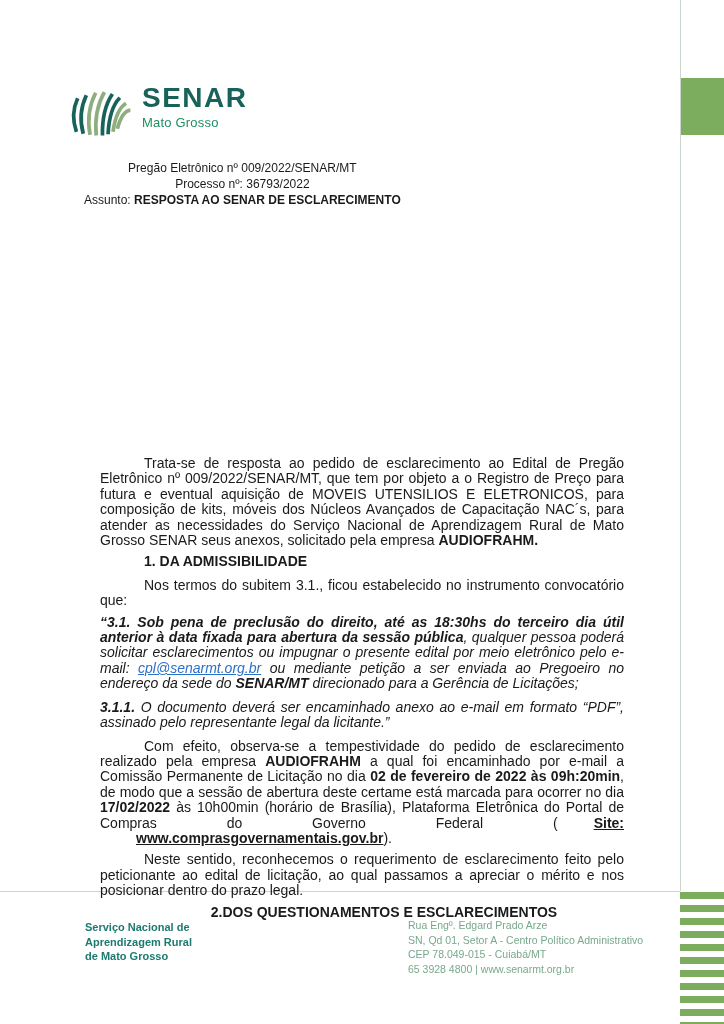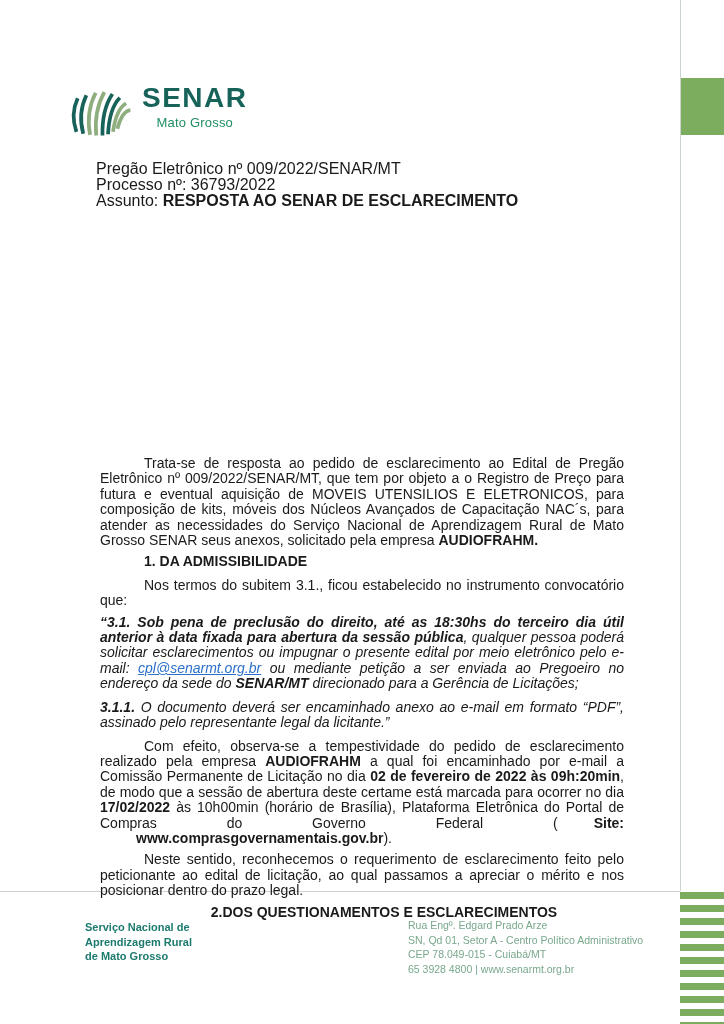--- a/index.html
+++ b/index.html
@@ -8,40 +8,40 @@
     font-family:"Liberation Sans", sans-serif;color:#1a1a1a;margin:0 auto;
   }
   
   .v-rule{position:absolute;left:680px;top:0;width:1px;height:891px;background:var(--rule,#ccd5cc);}
   .green-block{position:absolute;left:681px;top:78px;width:43px;height:57px;background:var(--sage,#7cad5f);}
   .stripes{position:absolute;left:680px;top:892px;width:44px;height:132px;
     background:repeating-linear-gradient(180deg,var(--sage,#7cad5f) 0 7px,#ffffff 7px 13px);}
   .footer-rule{position:absolute;left:0;top:891px;width:680px;height:1px;background:var(--rule,#ccd5cc);}
 
   
-  .logo{position:absolute;left:64px;top:76px;display:flex;align-items:center;text-align:center;}
+  .logo{position:absolute;left:64px;top:76px;display:flex;align-items:center;}
   .logo-mark{width:72px;height:62px;}
   .logo-text{margin-left:6px;display:flex;flex-direction:column;justify-content:center;}
   .logo-brand{font-size:28px;font-weight:bold;color:var(--teal,#17635a);letter-spacing:1.5px;line-height:1;}
   .logo-region{font-size:13px;color:var(--teal2,#1f8e63);margin-top:3px;letter-spacing:.2px;}
 
   
-  .doc-meta{position:absolute;left:96px;top:161px;font-size:16px;line-height:15.8px;}
+  .doc-meta{position:absolute;left:84px;top:161px;font-size:12px;line-height:15.8px;text-align:center;}
   .doc-meta b{font-weight:bold;}
 
   
   .doc-body{position:absolute;left:100px;top:456px;width:524px;font-size:14px;line-height:15.4px;text-align:justify;}
   .doc-body p{margin:0;}
   .para{text-indent:44px;margin-bottom:6px !important;}
   .h-section{font-weight:bold;margin:6px 0 8px 44px !important;text-align:left;}
   .h-section2{font-weight:bold;margin:4px 0 0 44px !important;text-align:center;}
   .quote{font-style:italic;margin-bottom:8px !important;}
   .bold{font-weight:bold;}
   .link{color:var(--link,#2a6fc9);text-decoration:underline;cursor:pointer;}
-  .bu{font-weight:bold;padding-left:36px;}
+  .bu{font-weight:bold;text-decoration:underline;padding-left:36px;}
 
   
   .footer-org{position:absolute;left:85px;top:920px;font-size:11px;font-weight:bold;
     color:var(--footteal,#1d7a6e);line-height:14.5px;}
   .footer-addr{position:absolute;left:408px;top:918px;font-size:10.5px;
     color:var(--footgreen,#79a88c);line-height:14.5px;}
 </style>
 </head>
 <body>
 

